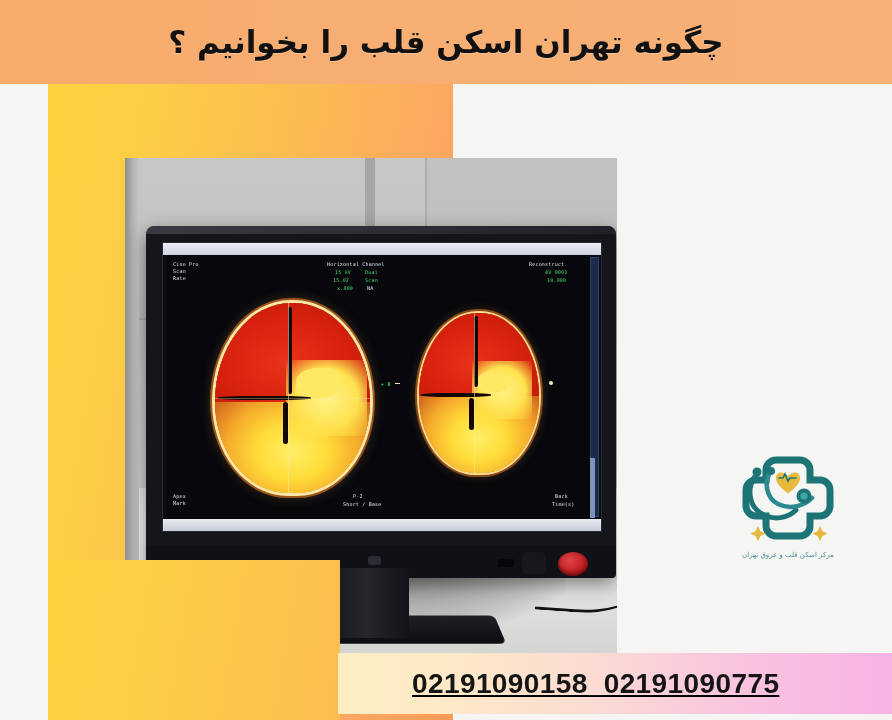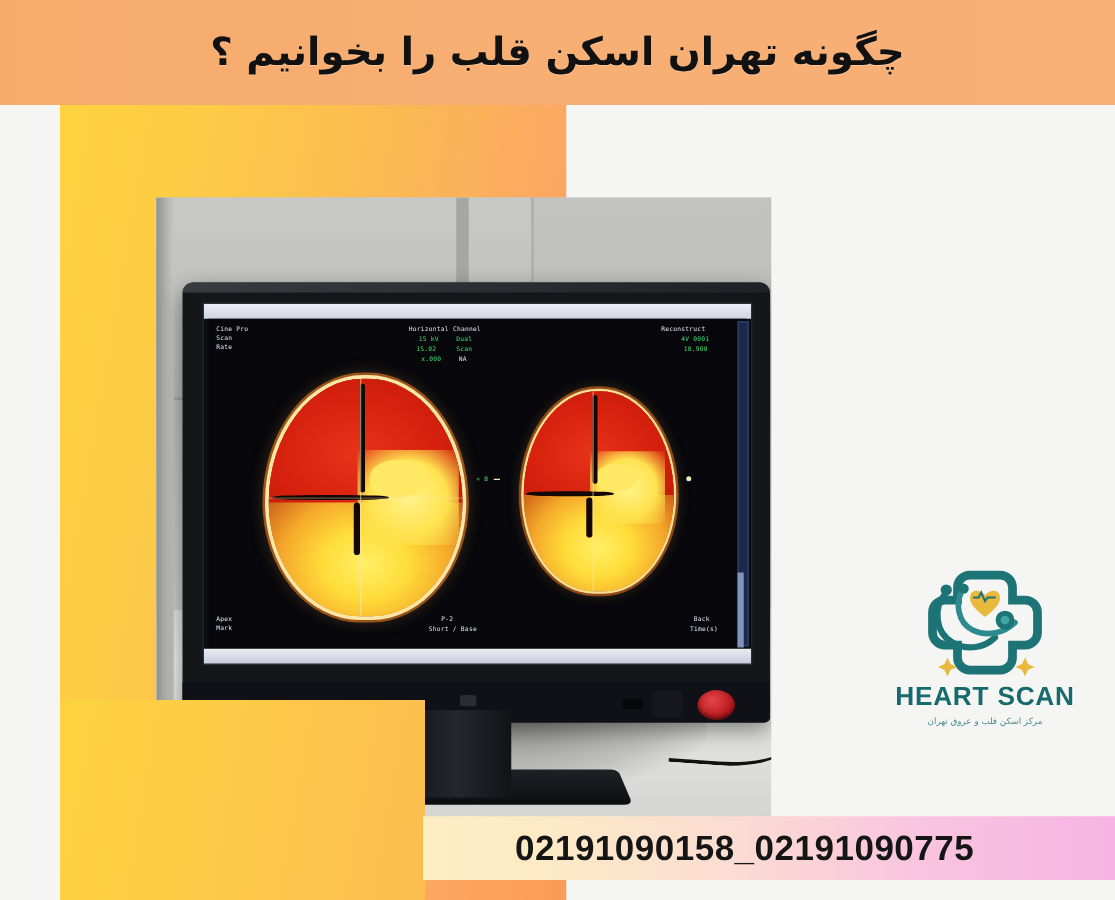--- a/index.html
+++ b/index.html
@@ -126,23 +126,23 @@
   .logo{position:absolute;left:700px;top:452px;width:176px;height:140px;z-index:5;
     display:flex;flex-direction:column;align-items:center;}
   .logo-mark{width:128px;height:96px;}
   .logo-name{font-family:"Liberation Sans", sans-serif;font-size:21px;font-weight:bold;
     color:#176b6e;letter-spacing:.6px;margin-top:-2px;}
   .logo-sub{direction:rtl;font-family:"DejaVu Sans", sans-serif;font-size:7px;color:#2d7b80;
     margin-top:3px;white-space:nowrap;opacity:.85;}
 
   
   .phone-bar{
-    position:absolute;left:338px;top:653px;width:554px;height:51px;z-index:5;
+    position:absolute;left:338px;top:653px;width:554px;height:61px;z-index:5;
     background:linear-gradient(90deg,#fdeec2 0%,#fdeac6 18%,#fbdcd2 45%,#f9c4df 72%,#f7b3e4 100%);
-    display:flex;align-items:center;
+    display:flex;align-items:center;text-decoration:underline;
   }
   .phone-num{
     margin-left:74px;font-family:"Liberation Sans", sans-serif;
     font-size:28px;font-weight:bold;color:#151515;letter-spacing:.4px;
   }
 </style>
 </head>
 <body>
 
 <div id="stage">
@@ -255,21 +255,20 @@
 
       <circle cx="80" cy="44" r="7.5" fill="#1d7477"></circle>
       <circle cx="80" cy="44" r="3.5" fill="#3ea6a4"></circle>
 
       <path d="M64 38 c-4.5 -5 -12 -5 -12 2.5 c0 5.5 7 11 12 15 c5 -4 12 -9.5 12 -15 c0 -7.5 -7.5 -7.5 -12 -2.5 z" transform="translate(0,-14)" fill="#e9b93d"></path>
       <path d="M55 26 h4 l2 -4 l3 7 l2 -3 h6" fill="none" stroke="#1d7477" stroke-width="1.6" stroke-linecap="round"></path>
 
       <path d="M34 74 l2.4 5.2 l5.2 2.4 l-5.2 2.4 l-2.4 5.2 l-2.4 -5.2 l-5.2 -2.4 l5.2 -2.4 z" fill="#e9b93d"></path>
       <path d="M96 74 l2.4 5.2 l5.2 2.4 l-5.2 2.4 l-2.4 5.2 l-2.4 -5.2 l-5.2 -2.4 l5.2 -2.4 z" fill="#e9b93d"></path>
     </svg>
-    <div class="logo-name">HEART SCAN</div>
     <div class="logo-sub">مرکز اسکن قلب و عروق تهران</div>
   </div>
 
   <div class="phone-bar">
     <div class="phone-num">02191090158_02191090775</div>
   </div>
 
 </div>
 
 </body></html>

